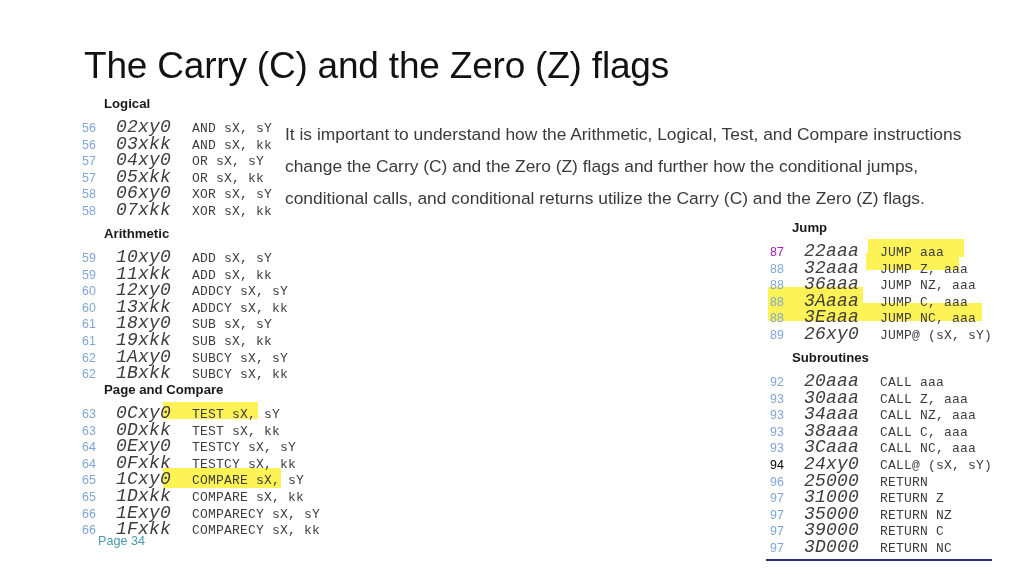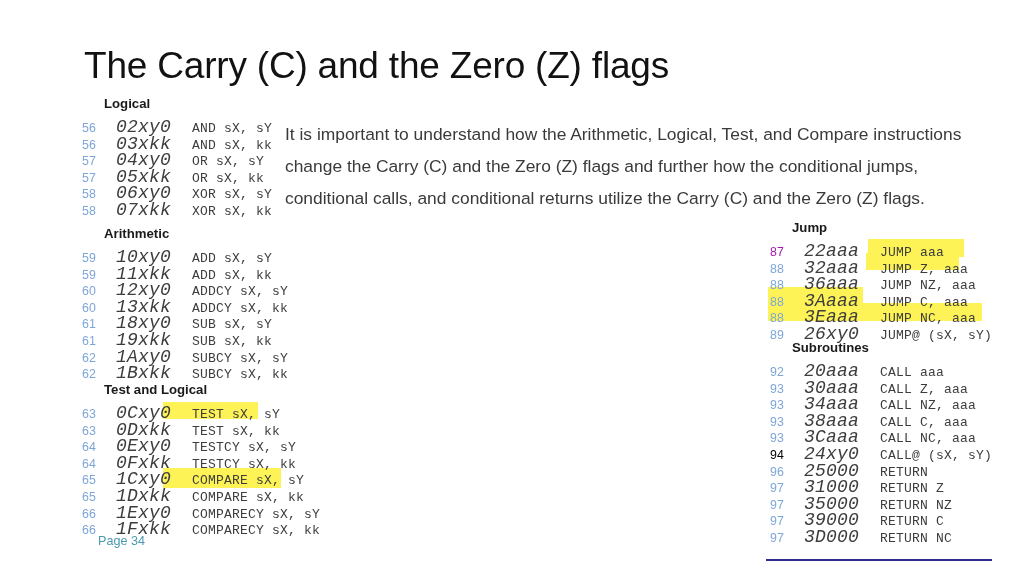--- a/index.html
+++ b/index.html
@@ -199,21 +199,21 @@
       </div>
       <div class="instr-row">
         <span class="col-page" style="color: rgb(126, 166, 216);">62</span>
         <span class="col-code">1Bxkk</span>
         <span class="col-mnem">SUBCY sX, kk</span>
       </div>
     </div>
 </div>
 
 <div class="instr-block" id="block-test-compare" style="left:82px; top:382px;">
-  <div class="block-heading">Test and Logical</div>
+  <div class="block-heading">Page and Compare</div>
   <div class="instr-rows">
     <div class="hl" style="left: 81px; top: -1px; width: 95px; height: 17px; background: rgb(253, 243, 86);"></div>
     <div class="hl" style="left: 81px; top: 65px; width: 118px; height: 20px; background: rgb(253, 243, 86);"></div>
   <div class="instr-row">
         <span class="col-page" style="color: rgb(126, 166, 216);">63</span>
         <span class="col-code">0Cxy0</span>
         <span class="col-mnem">TEST sX, sY</span>
       </div>
       <div class="instr-row">
         <span class="col-page" style="color: rgb(126, 166, 216);">63</span>
@@ -286,21 +286,21 @@
         <span class="col-mnem">JUMP NC, aaa</span>
       </div>
       <div class="instr-row">
         <span class="col-page" style="color: rgb(126, 166, 216);">89</span>
         <span class="col-code">26xy0</span>
         <span class="col-mnem">JUMP@ (sX, sY)</span>
       </div>
     </div>
 </div>
 
-<div class="instr-block" id="block-subroutines" style="left:770px; top:340px;">
+<div class="instr-block" id="block-subroutines" style="left:770px; top:350px;">
   <div class="block-heading">Subroutines</div>
   <div class="instr-rows">
       <div class="instr-row">
         <span class="col-page" style="color: rgb(126, 166, 216);">92</span>
         <span class="col-code">20aaa</span>
         <span class="col-mnem">CALL aaa</span>
       </div>
       <div class="instr-row">
         <span class="col-page" style="color: rgb(126, 166, 216);">93</span>
         <span class="col-code">30aaa</span>

